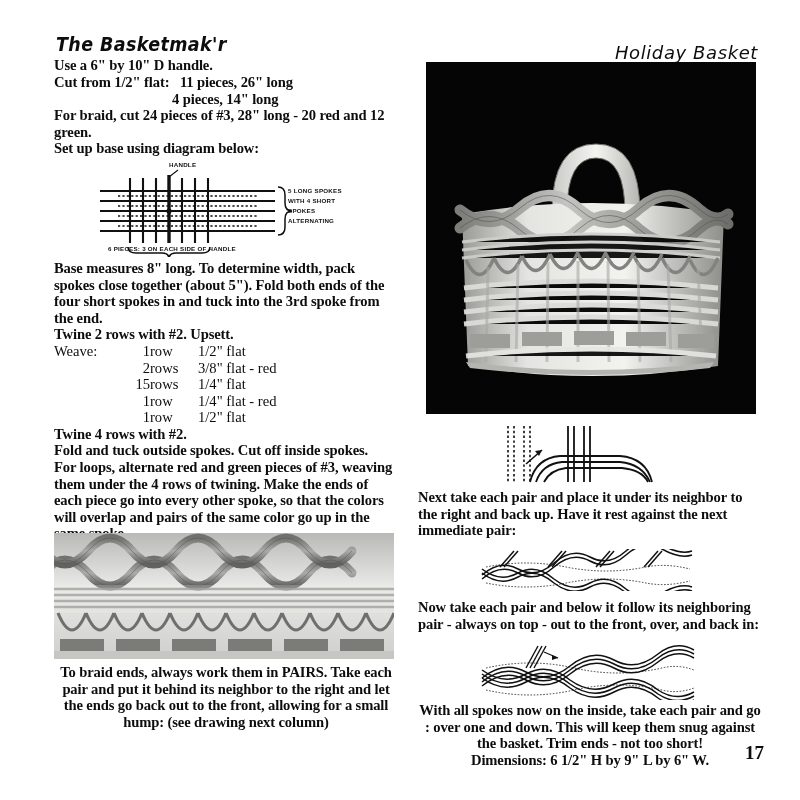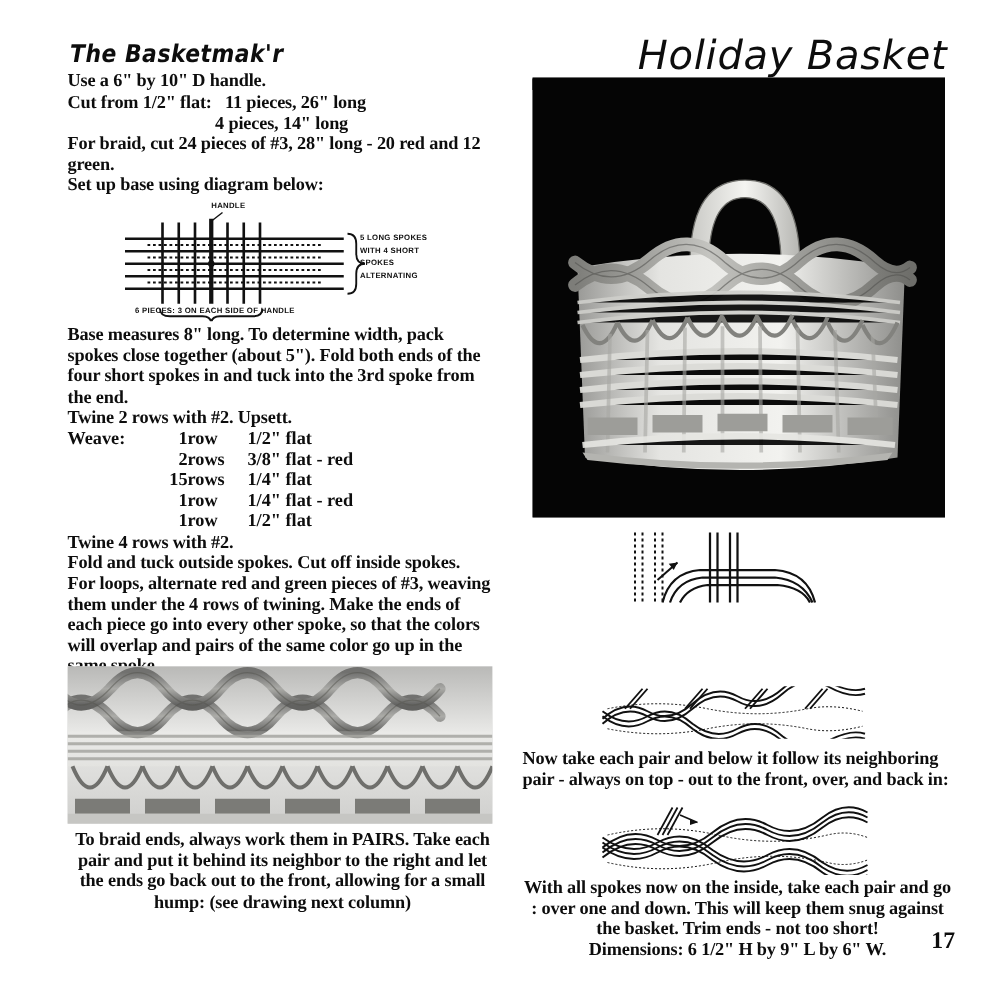--- a/index.html
+++ b/index.html
@@ -20,21 +20,21 @@
     transform:scaleY(1.12);transform-origin:left top;
   }
   .body-txt{
     font-size:14.6px;line-height:16.6px;
     font-weight:700;letter-spacing:-.12px;margin:0;
   }
   .body-txt p{margin:0;}
   .ind-2{padding-left:118px;}
 
   
-  .weave{font-size:14.6px;line-height:16.6px;font-weight:700;
+  .weave{font-size:14.6px;line-height:16.6px;font-weight:400;
          border-collapse:collapse;margin:0;}
   .weave td{padding:0;vertical-align:top;white-space:pre;}
   .w-lbl{width:62px;}
   .w-num{width:34px;text-align:right;padding-right:6px;}
   .w-unit{width:48px;}
   .w-desc{}
 
   
   .base-diagram{position:relative;width:300px;height:96px;margin:4px 0 3px 36px;}
   .diag-lbl{
@@ -52,22 +52,22 @@
   
   .photo{position:absolute;overflow:hidden;background:#000;}
   .photo-detail{left:54px;top:533px;width:340px;height:126px;background:#d8d8d6;}
   .photo-basket{left:426px;top:62px;width:330px;height:352px;background:#050505;}
 
   
   .col-right{position:absolute;left:418px;top:28px;width:342px;}
   .sw-title{
     font-family:"DejaVu Sans", sans-serif;
     font-style:italic;font-weight:400;
-    font-size:32px;letter-spacing:.6px;
-    text-align:right;margin:0 2px 3px 0;line-height:1;
+    font-size:18px;letter-spacing:.6px;
+    text-align:right;margin:16px 2px 3px 0;line-height:1;
   }
   .rule{height:9px;background:#000;width:330px;margin-left:8px;}
 
   .r-txt{
     position:absolute;left:418px;width:344px;
     font-size:14.6px;line-height:16.6px;font-weight:700;letter-spacing:-.12px;
   }
   .r-txt p{margin:0;}
 
   .pageno{
@@ -364,20 +364,23 @@
         <path d="M30 58 q6 -24 30 -26 l60 0 q26 2 32 26"></path>
         <path d="M36 58 q6 -18 26 -20 l58 0 q22 2 30 20"></path>
         <path d="M44 58 q6 -12 22 -14 l56 0 q20 2 26 14"></path>
       </g>
 
       <path d="M26 40 l16 -14" stroke="#111" stroke-width="1.6" fill="none"></path>
       <path d="M42 26 l-7 1 l4 5 z" fill="#111"></path>
     </svg>
   </div>
 
+  <div class="r-txt" style="top:489px;">
+    <p>Next take each pair and place it under its neighbor to the right and back up. Have it rest against the next immediate pair:</p>
+  </div>
 
   <div class="diagbox" style="left:480px;top:549px;">
     <svg width="216" height="42" viewBox="0 0 216 42">
       <g fill="none" stroke="#111" stroke-width="1.5">
         <path d="M2 26 q18 -16 36 -6 q18 10 36 -6 q18 -16 36 -6 q18 10 36 -6 q18 -16 36 -6 q18 10 30 6"></path>
         <path d="M2 30 q18 -16 36 -6 q18 10 36 -6 q18 -16 36 -6 q18 10 36 -6 q18 -16 36 -6 q18 10 30 6"></path>
         <path d="M2 20 q18 14 36 4 q18 -10 36 6 q18 14 36 4 q18 -10 36 6 q18 14 36 4 q18 -10 30 -6"></path>
         <path d="M2 24 q18 14 36 4 q18 -10 36 6 q18 14 36 4 q18 -10 36 6 q18 14 36 4 q18 -10 30 -6"></path>
         <path d="M34 2 l-14 16"></path>
           <path d="M38 2 l-14 16"></path>

